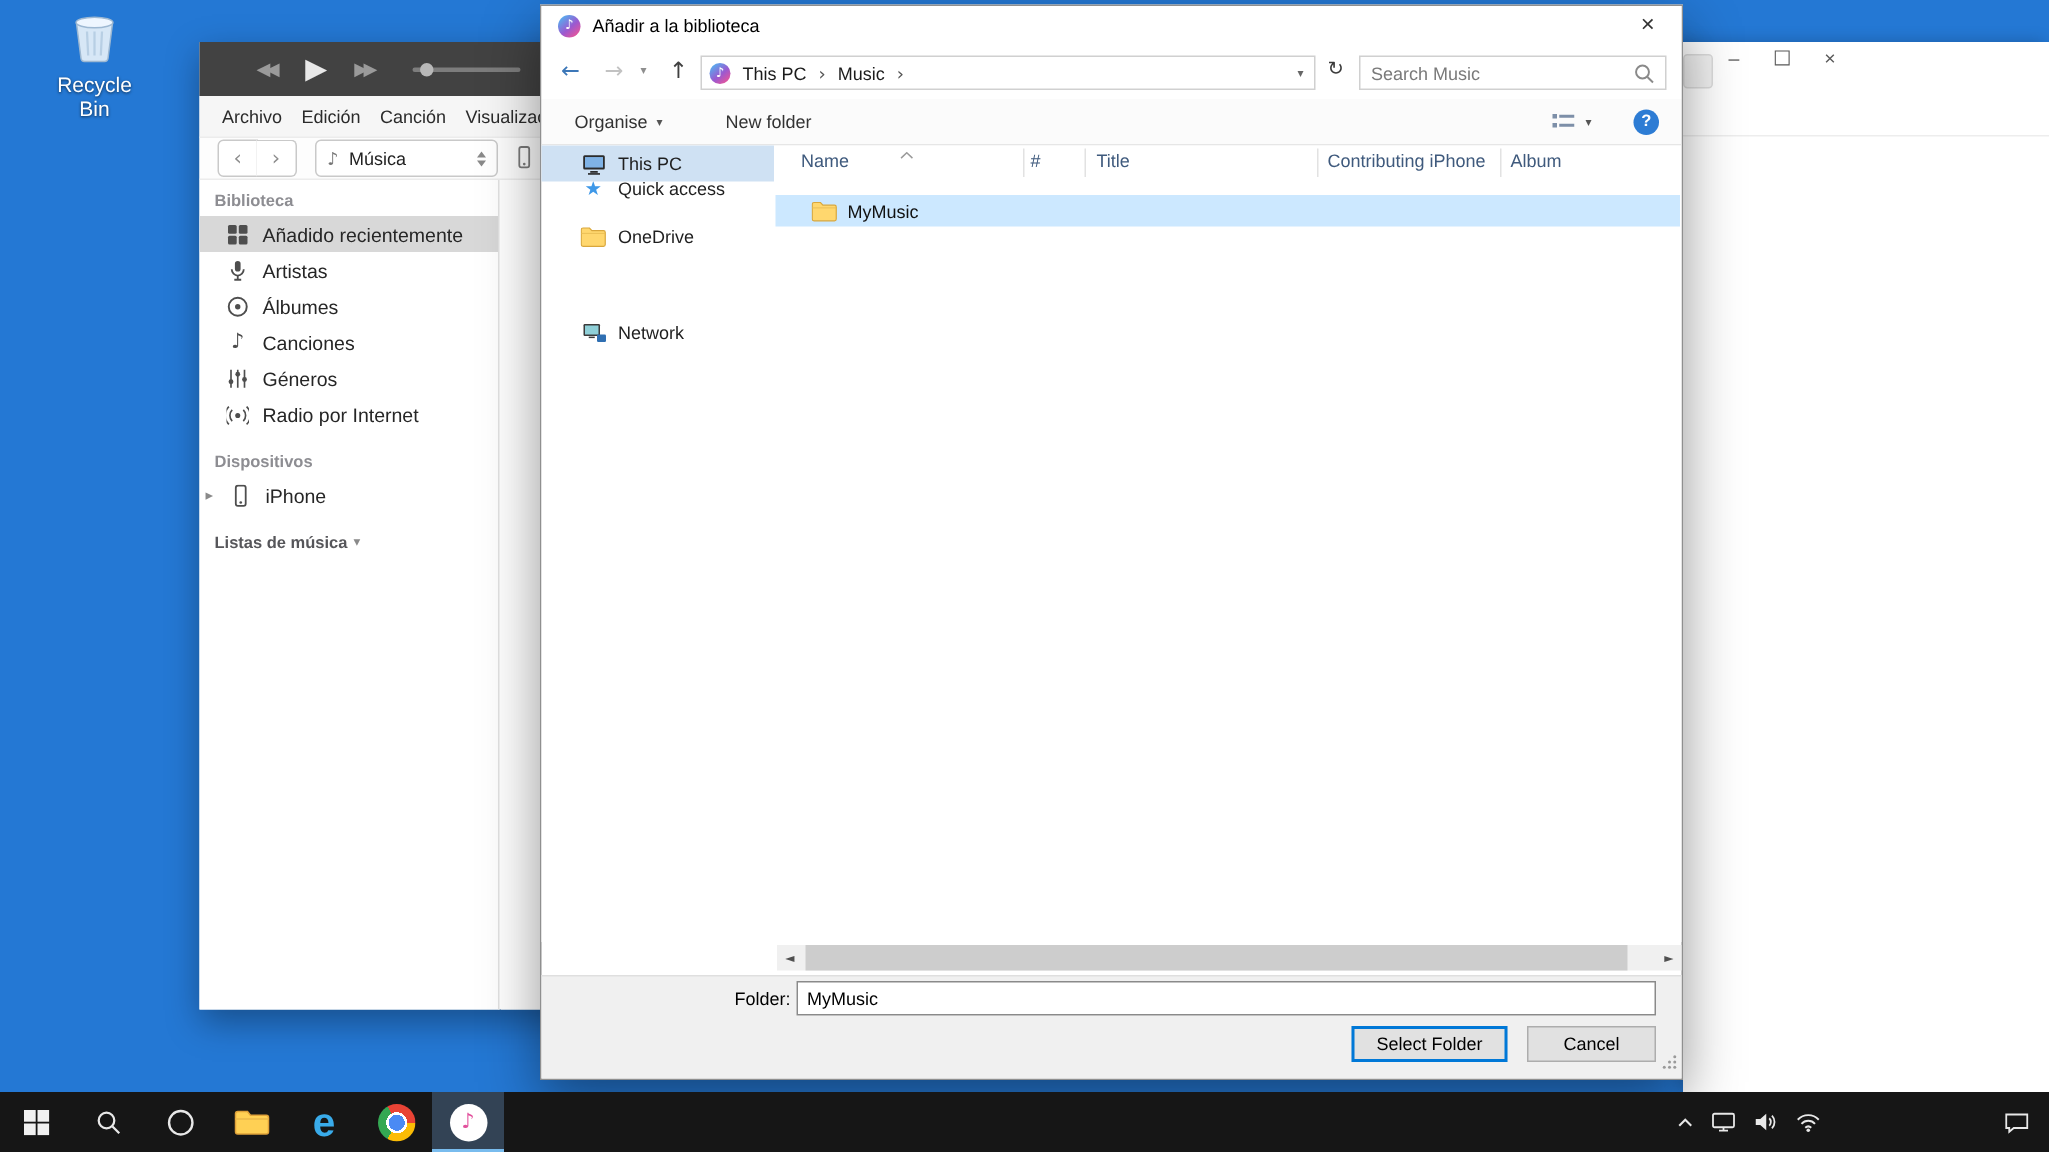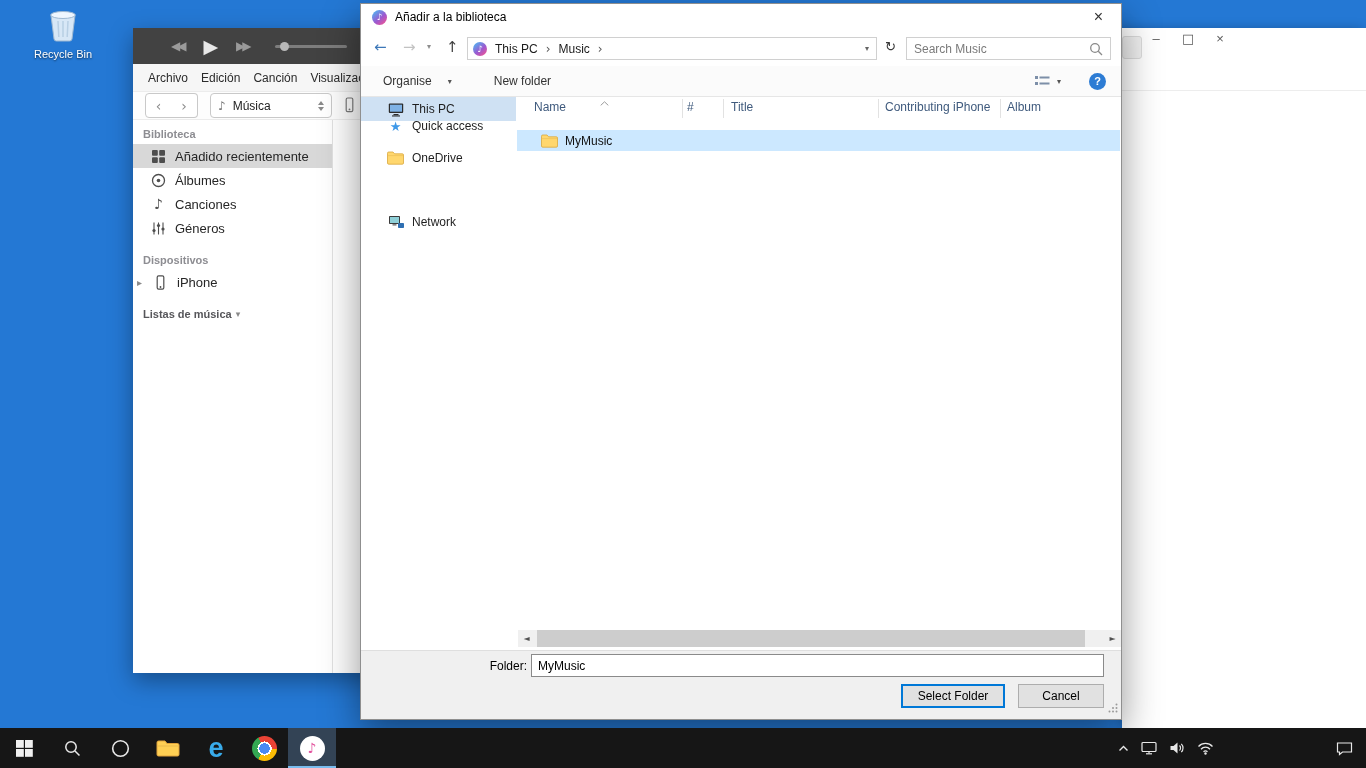--- a/index.html
+++ b/index.html
@@ -4,21 +4,21 @@
 <style>
   * { margin:0; padding:0; box-sizing:border-box; }
   html,body { width:1366px; height:768px; overflow:hidden; }
   body { font-family:"Liberation Sans","DejaVu Sans",sans-serif; font-size:12px; cursor:default; }
   .g { font-family:"DejaVu Sans",sans-serif; }
 
   .desktop { position:relative; width:1366px; height:768px; background:#2478d4; overflow:hidden; }
 
   
   .recycle { position:absolute; left:28px; top:8px; width:70px; text-align:center; }
-  .bin-label { color:#fff; font-size:11px; margin-top:3px; text-shadow:0 1px 2px rgba(0,0,0,.65); }
+  .bin-label { color:#fff; font-size:14px; margin-top:3px; text-shadow:0 1px 2px rgba(0,0,0,.65); }
 
   
   .itunes { position:absolute; left:133px; top:28px; width:989px; height:645px; background:#fff; box-shadow:0 8px 22px rgba(0,0,0,.35); }
   .it-top { position:absolute; left:0; top:0; width:100%; height:36px; background:#424242; display:flex; align-items:center; }
   .it-rew,.it-ff { color:#9a9a9a; font-size:12px; letter-spacing:-3px; }
   .it-rew { margin-left:38px; }
   .it-play { margin-left:20px; color:#e8e8e8; font-size:19px; }
   .it-ff { margin-left:18px; }
   .it-vol { margin-left:26px; width:72px; height:3px; background:#7d7d7d; border-radius:2px; position:relative; }
   .it-vol-knob { position:absolute; left:5px; top:-3px; width:9px; height:9px; border-radius:50%; background:#b8b8b8; }
@@ -67,21 +67,21 @@
   .addr-ico { width:14px; height:14px; margin-left:5px; font-size:9px; }
   .crumb { margin-left:8px; }
   .crumb-sep { margin-left:8px; color:#555; }
   .addr-caret { margin-left:auto; margin-right:7px; font-size:8px; color:#666; }
   .nv-refresh { left:524px; top:9px; font-size:13px; color:#3a3a3a; }
   .nv-search { position:absolute; left:545px; top:7px; width:205px; height:23px; border:1px solid #d0d0d0; background:#fff; display:flex; align-items:center; }
   .nv-search input { border:none; outline:none; flex:1; font-size:12px; padding-left:7px; color:#6d28d9; font-family:inherit; background:transparent; }
   .nv-search input::placeholder { color:#7a7a7a; }
   .nv-search svg { margin-right:7px; flex:0 0 auto; }
   .dlg-toolbar { position:absolute; left:0; top:62px; width:100%; height:31px; background:#fbfbfb; border-bottom:1px solid #e6e6e6; display:flex; align-items:center; color:#333; }
-  .tbx-organise { margin-left:22px; display:flex; align-items:center; gap:16px; }
+  .tbx-organise { margin-left:22px; display:flex; align-items:center; gap:6px; }
   .tbx-caret { font-size:8px; color:#555; }
   .tbx-newfolder { margin-left:42px; }
   .tbx-right { margin-left:auto; display:flex; align-items:center; gap:6px; margin-right:15px; }
   .tbx-viewcaret { font-size:8px; color:#555; margin-right:22px; }
   .help-btn { width:17px; height:17px; border-radius:50%; background:#2d7cd4; color:#fff; font-size:11px; font-weight:bold; display:flex; align-items:center; justify-content:center; }
   .pane { position:absolute; left:0; top:93px; width:155px; bottom:91px; background:#fff; }
   .pane-item { position:absolute; left:0; width:155px; height:24px; display:flex; align-items:center; color:#1f1f1f; }
   .pane-item .pi-ico { margin-left:26px; display:flex; width:17px; justify-content:center; }
   .pane-item .pi-lbl { margin-left:8px; }
   .pane-item.sel { background:#cfe1f3; }
@@ -172,20 +172,29 @@
               <rect x="1" y="1" width="5.8" height="5.8" rx="1"></rect>
               <rect x="8.2" y="1" width="5.8" height="5.8" rx="1"></rect>
               <rect x="1" y="8.2" width="5.8" height="5.8" rx="1"></rect>
               <rect x="8.2" y="8.2" width="5.8" height="5.8" rx="1"></rect>
             </g>
           </svg>
         <span>Añadido recientemente</span>
       </div>
       <div class="it-item">
         <svg width="15" height="15" viewBox="0 0 15 15">
+            <rect x="5.6" y="1" width="3.8" height="7" rx="1.9" fill="#4e4e4e"></rect>
+            <path d="M3.5 6.5 a4 4.2 0 0 0 8 0" fill="none" stroke="#4e4e4e" stroke-width="1.2"></path>
+            <line x1="7.5" y1="10.8" x2="7.5" y2="13.3" stroke="#4e4e4e" stroke-width="1.2"></line>
+            <line x1="5.2" y1="13.5" x2="9.8" y2="13.5" stroke="#4e4e4e" stroke-width="1.2"></line>
+          </svg>
+        <span>Artistas</span>
+      </div>
+      <div class="it-item">
+        <svg width="15" height="15" viewBox="0 0 15 15">
             <circle cx="7.5" cy="7.5" r="6" fill="none" stroke="#4e4e4e" stroke-width="1.3"></circle>
             <circle cx="7.5" cy="7.5" r="1.8" fill="#4e4e4e"></circle>
           </svg>
         <span>Álbumes</span>
       </div>
       <div class="it-item">
         <span class="g" style="width:15px;text-align:center;color:#4e4e4e;font-size:14px;">♪</span>
         <span>Canciones</span>
       </div>
       <div class="it-item">
@@ -195,20 +204,28 @@
               <line x1="7.5" y1="1.5" x2="7.5" y2="13.5"></line>
               <line x1="12" y1="1.5" x2="12" y2="13.5"></line>
             </g>
             <g fill="#4e4e4e">
               <circle cx="3" cy="9.5" r="1.6"></circle>
               <circle cx="7.5" cy="4.5" r="1.6"></circle>
               <circle cx="12" cy="8" r="1.6"></circle>
             </g>
           </svg>
         <span>Géneros</span>
+      </div>
+      <div class="it-item">
+        <svg width="15" height="15" viewBox="0 0 15 15">
+            <circle cx="7.5" cy="8" r="1.7" fill="#4e4e4e"></circle>
+            <path d="M3.8 11.7 a5.2 5.2 0 0 1 0-7.4 M11.2 4.3 a5.2 5.2 0 0 1 0 7.4" fill="none" stroke="#4e4e4e" stroke-width="1.1"></path>
+            <path d="M1.6 13.9 a8.3 8.3 0 0 1 0-11.8 M13.4 2.1 a8.3 8.3 0 0 1 0 11.8" fill="none" stroke="#4e4e4e" stroke-width="1.1"></path>
+          </svg>
+        <span>Radio por Internet</span>
       </div>
       <div class="it-h it-h2">Dispositivos</div>
       <div class="it-item">
         <span class="exp g">▸</span>
         <svg width="15" height="15" viewBox="0 0 15 15">
             <rect x="4.2" y=".8" width="6.6" height="13.4" rx="1.4" fill="none" stroke="#4e4e4e" stroke-width="1.2"></rect>
             <circle cx="7.5" cy="12" r=".9" fill="#4e4e4e"></circle>
           </svg>
         <span>iPhone</span>
       </div>

